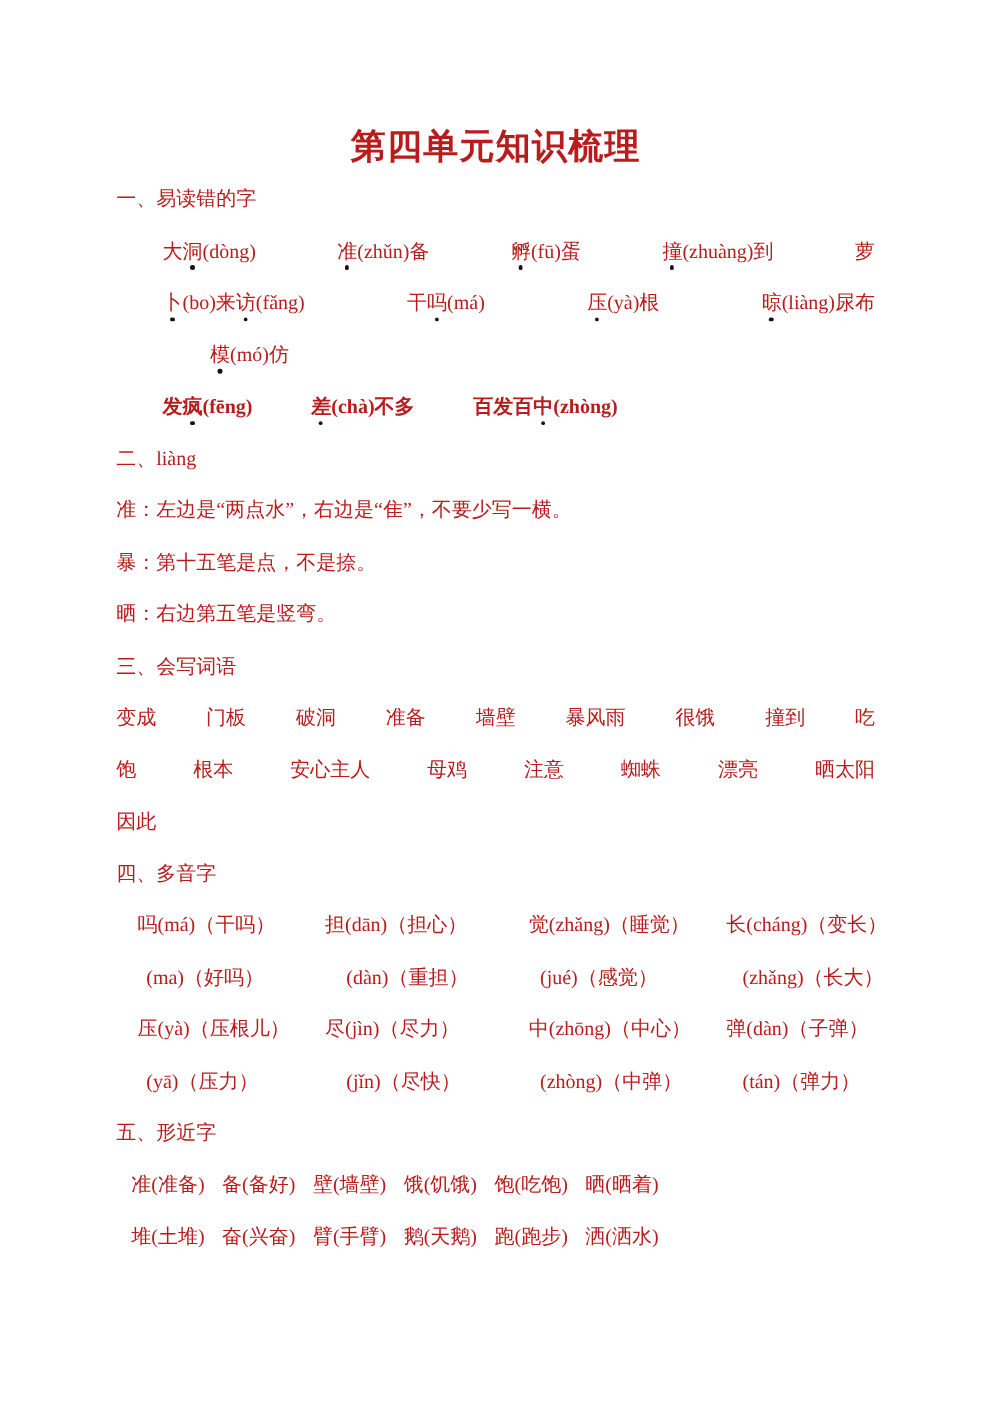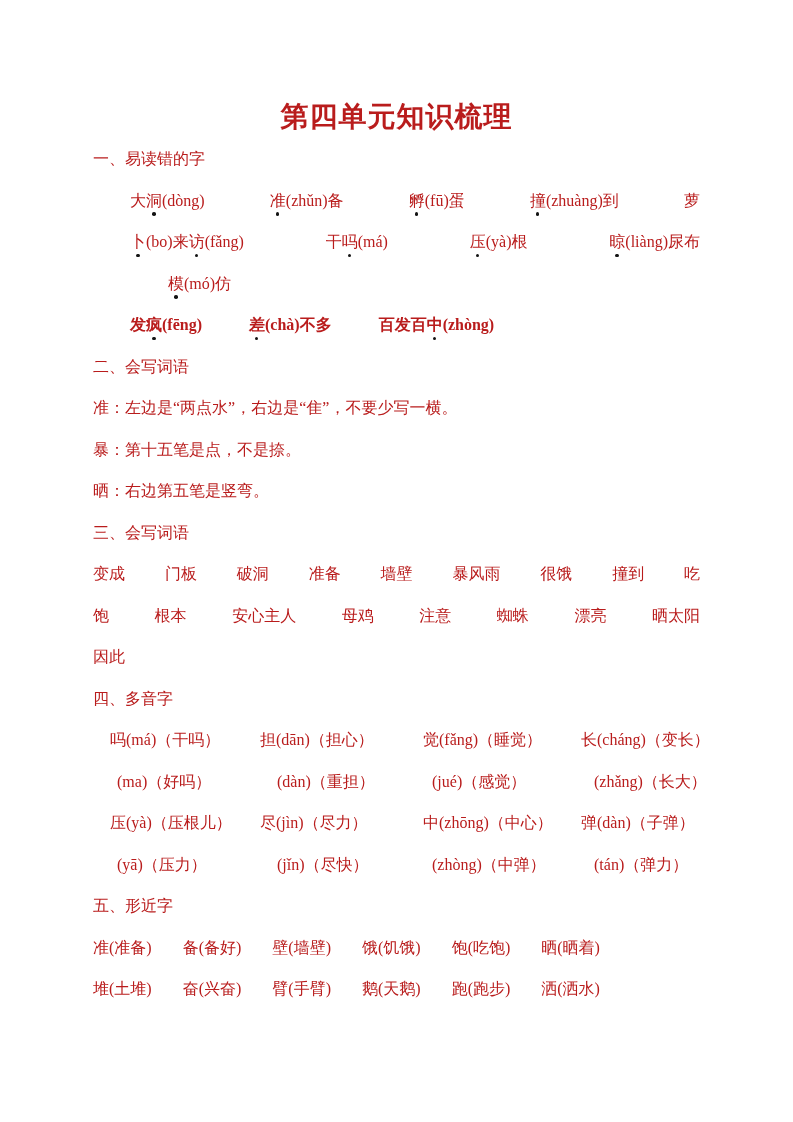--- a/index.html
+++ b/index.html
@@ -14,21 +14,21 @@
     letter-spacing:1px;
   }
   .line{
     height:41.5px;font-size:16px;display:flex;align-items:center;
     white-space:nowrap;
   }
   .spread{justify-content:space-between;}
   .ind1{padding-left:37px;}
   .ind2{padding-left:75px;}
   .gaps45{gap:47px;font-weight:bold;}
-  .gaps14{gap:31px;}
+  .gaps14{gap:14px;margin-left:12px;}
   .tabs4{display:grid;grid-template-columns:150px 163px 158px auto;align-items:center;margin-left:17px;}
   .tabs4b{display:grid;grid-template-columns:160px 155px 162px auto;align-items:center;padding-left:24px;box-sizing:border-box;}
   .item{display:inline-block;}
   .em{position:relative;display:inline-block;}
   .em::after{
     content:"";position:absolute;left:50%;margin-left:-2px;bottom:-4px;
     width:3.5px;height:3.5px;border-radius:50%;background:#131313;
   }
 </style>
 </head>
@@ -54,21 +54,21 @@
     </div>
   <div class="line ind2">
       <span class="item"><span class="em">模</span>(mó)仿</span>
     </div>
   <div class="line gaps45 ind1">
       <span class="item">发<span class="em">疯</span>(fēng)</span>
       <span class="item"><span class="em">差</span>(chà)不多</span>
       <span class="item">百发百<span class="em">中</span>(zhòng)</span>
     </div>
 
-  <div class="line">二、会写词语</div>
+  <div class="line">二、liàng</div>
   <div class="line">
       <span class="item">准：左边是“两点水”，右边是“隹”，不要少写一横。</span>
     </div>
   <div class="line">
       <span class="item">暴：第十五笔是点，不是捺。</span>
     </div>
   <div class="line">
       <span class="item">晒：右边第五笔是竖弯。</span>
     </div>
 
@@ -95,21 +95,21 @@
       <span class="item">晒太阳</span>
     </div>
   <div class="line">
       <span class="item">因此</span>
     </div>
 
   <div class="line">四、多音字</div>
   <div class="line tabs4">
       <span class="item">吗(má)（干吗）</span>
       <span class="item">担(dān)（担心）</span>
-      <span class="item">觉(fǎng)（睡觉）</span>
+      <span class="item">觉(zhǎng)（睡觉）</span>
       <span class="item">长(cháng)（变长）</span>
     </div>
   <div class="line tabs4b">
       <span class="item">(ma)（好吗）</span>
       <span class="item">(dàn)（重担）</span>
       <span class="item">(jué)（感觉）</span>
       <span class="item">(zhǎng)（长大）</span>
     </div>
   <div class="line tabs4">
       <span class="item">压(yà)（压根儿）</span>

